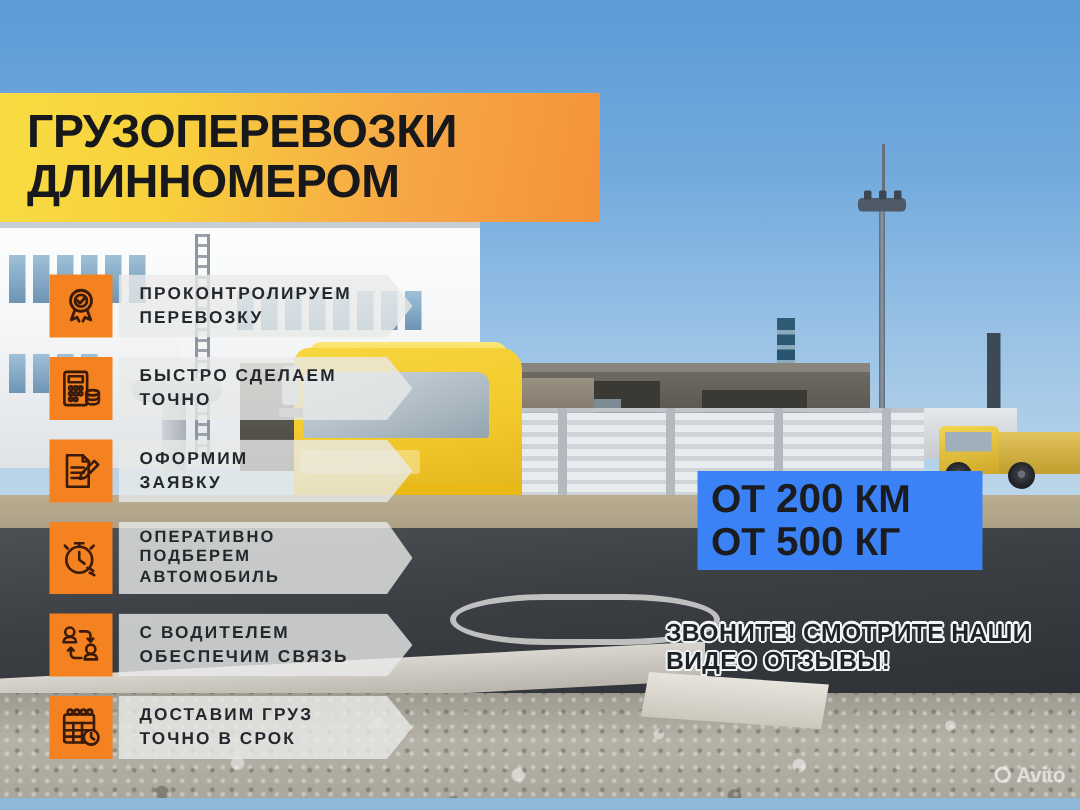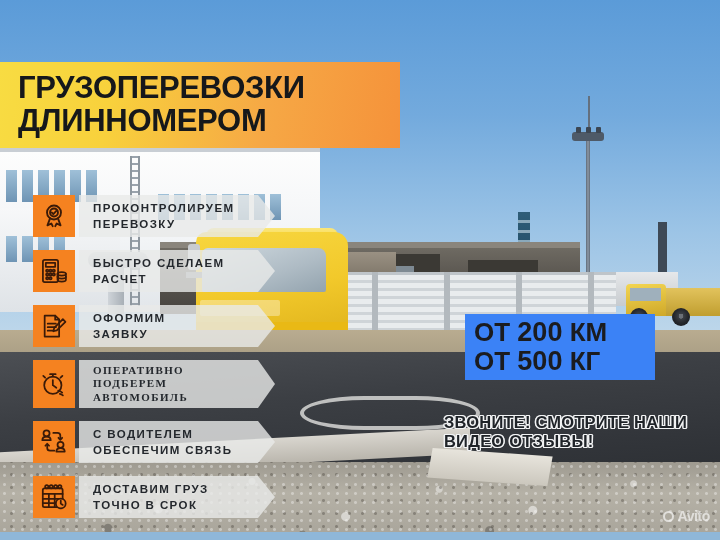--- a/index.html
+++ b/index.html
@@ -185,42 +185,42 @@
     background:linear-gradient(100deg,#f8dc42 0%,#f8d13c 28%,#f6a845 66%,#f5923a 100%);
     display:flex; flex-direction:column; justify-content:center;
     padding-left:18px;
   }
   .title-line {
     font-size:31px; font-weight:bold; color:#16181b;
     letter-spacing:-.3px; line-height:1.06; white-space:nowrap;
   }
 
   
-  .features { position:absolute; left:33px; top:195px; }
+  .features { position:absolute; left:33px; top:183px; }
   .feature { display:flex; align-items:stretch; margin-bottom:13px; height:42px; }
   .feature-icon {
     width:42px; height:42px; flex:0 0 42px;
     background:#f58220;
     display:flex; align-items:center; justify-content:center;
   }
   .feature-icon svg { width:28px; height:28px; display:block; }
   .feature-label {
     margin-left:4px;
     background:rgba(233,234,233,.80);
     display:flex; flex-direction:column; justify-content:center;
     padding:0 30px 0 14px;
     clip-path:polygon(0 0, calc(100% - 17px) 0, 100% 50%, calc(100% - 17px) 100%, 0 100%);
     min-width:196px;
   }
   .feature-label span {
     font-size:11.5px; font-weight:bold; color:#24282d;
     letter-spacing:1.4px; line-height:1.42; white-space:nowrap;
   }
   .feature.w3 .feature-label span { line-height:1.22; font-size:11px; }
-  .feature.w3 { height:48px;font-family:Liberation Serif, serif; }
+  .feature.w3 { height:48px; }
   .feature.w3 .feature-icon { height:48px; flex-basis:42px; width:42px; align-self:center; }
 
   
   .badge {
     position:absolute; left:465px; top:314px; width:190px; height:66px;
     background:#3b82f6;
     display:flex; flex-direction:column; justify-content:center;
     padding-left:9px;
   }
   .badge-line { font-size:26px; color:#1b1c1f; line-height:1.08; white-space:nowrap; font-weight:600; }
@@ -391,21 +391,21 @@
             <circle cx="11.8" cy="15" r="1"></circle>
           <circle cx="6.2" cy="18.2" r="1"></circle>
             <circle cx="9" cy="18.2" r="1"></circle>
           <ellipse cx="18.6" cy="14.4" rx="3.6" ry="1.5"></ellipse>
           <path d="M15 14.4v5.2c0 .8 1.6 1.5 3.6 1.5s3.6-.7 3.6-1.5v-5.2"></path>
           <path d="M15 17c0 .8 1.6 1.5 3.6 1.5s3.6-.7 3.6-1.5"></path>
         </svg>
       </div>
       <div class="feature-label">
         <span>БЫСТРО СДЕЛАЕМ</span>
-        <span>РАСЧЕТ</span>
+        <span>ТОЧНО</span>
       </div>
     </div>
 
     <div class="feature">
       <div class="feature-icon">
         <svg viewBox="0 0 24 24" fill="none" stroke="#3a1a08" stroke-width="1.5" stroke-linecap="round" stroke-linejoin="round">
           <path d="M4 3h9l3.4 3.4V21H4z"></path>
           <path d="M13 3v3.6h3.4"></path>
           <path d="M6.6 10h7M6.6 13h7M6.6 16h5"></path>
           <path d="M19.6 6.2l2.2 2.2-7.4 7.4-2.9.7.7-2.9z"></path>

